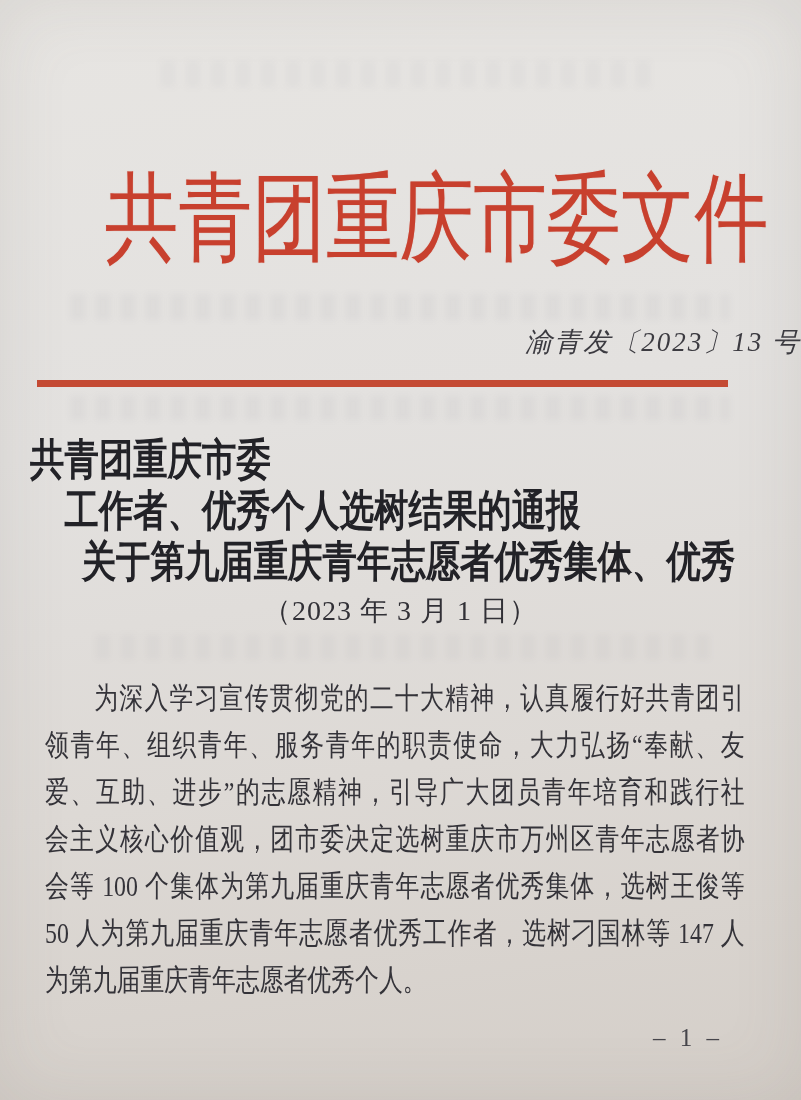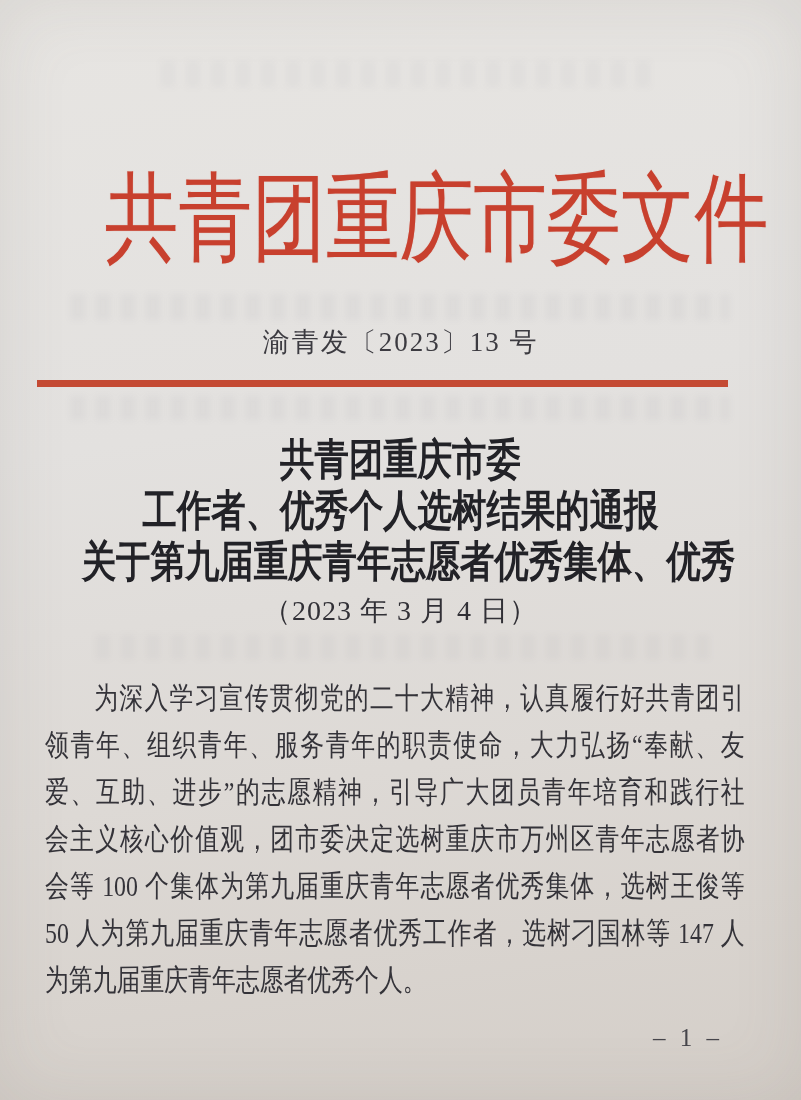--- a/index.html
+++ b/index.html
@@ -48,42 +48,42 @@
     display: inline-block;
     transform: scaleX(0.76);
     transform-origin: center;
   }
 
   .doc-number {
     position: absolute;
     top: 322px;
     left: 0;
     width: 100%;
-    text-align: center;
+    text-align: right;
     font-size: 27px;
     line-height: 40px;
     color: #3c3b41;
     letter-spacing: 2px;
+    font-style: italic;
   }
 
   .red-rule {
     position: absolute;
     top: 380px;
     left: 37px;
     width: 691px;
     height: 7px;
     background: #c44a33;
   }
 
   .doc-title {
     position: absolute;
     top: 434px;
     left: 0;
     width: 100%;
-    text-align: center;
     color: #222227;
     font-weight: bold;
   }
   .doc-title .line {
     display: block;
     height: 51px;
     line-height: 51px;
     font-size: 43px;
     white-space: nowrap;
   }
@@ -155,21 +155,21 @@
   <div class="doc-number">渝青发〔2023〕13 号</div>
 
   <div class="red-rule"></div>
 
   <div class="doc-title">
     <span class="line"><span class="stretch">共青团重庆市委</span></span>
     <span class="line"><span class="stretch">工作者、优秀个人选树结果的通报</span></span>
     <span class="line"><span class="stretch">关于第九届重庆青年志愿者优秀集体、优秀</span></span>
   </div>
 
-  <div class="doc-date">（2023 年 3 月 4 日）</div>
+  <div class="doc-date">（2023 年 3 月 1 日）</div>
 
   <div class="body-text">
     <div class="bline indent">为深入学习宣传贯彻党的二十大精神，认真履行好共青团引</div>
     <div class="bline">领青年、组织青年、服务青年的职责使命，大力弘扬“奉献、友</div>
     <div class="bline">爱、互助、进步”的志愿精神，引导广大团员青年培育和践行社</div>
     <div class="bline">会主义核心价值观，团市委决定选树重庆市万州区青年志愿者协</div>
     <div class="bline">会等 100 个集体为第九届重庆青年志愿者优秀集体，选树王俊等</div>
     <div class="bline">50 人为第九届重庆青年志愿者优秀工作者，选树刁国林等 147 人</div>
     <div class="bline short">为第九届重庆青年志愿者优秀个人。</div>
   </div>

